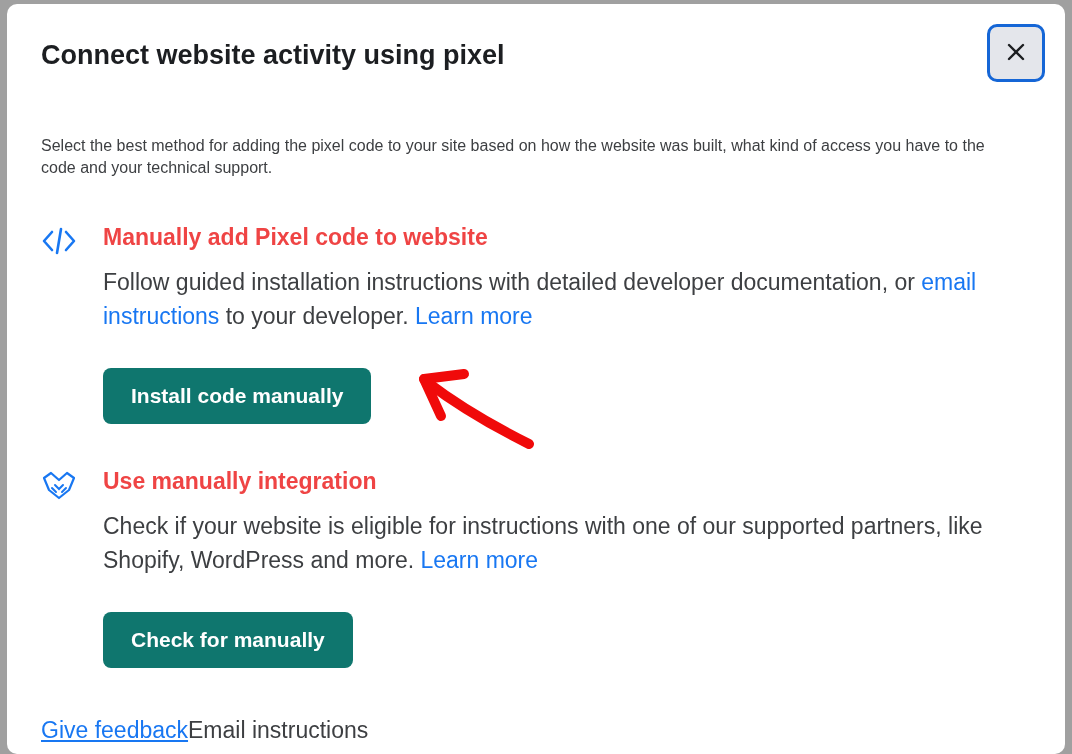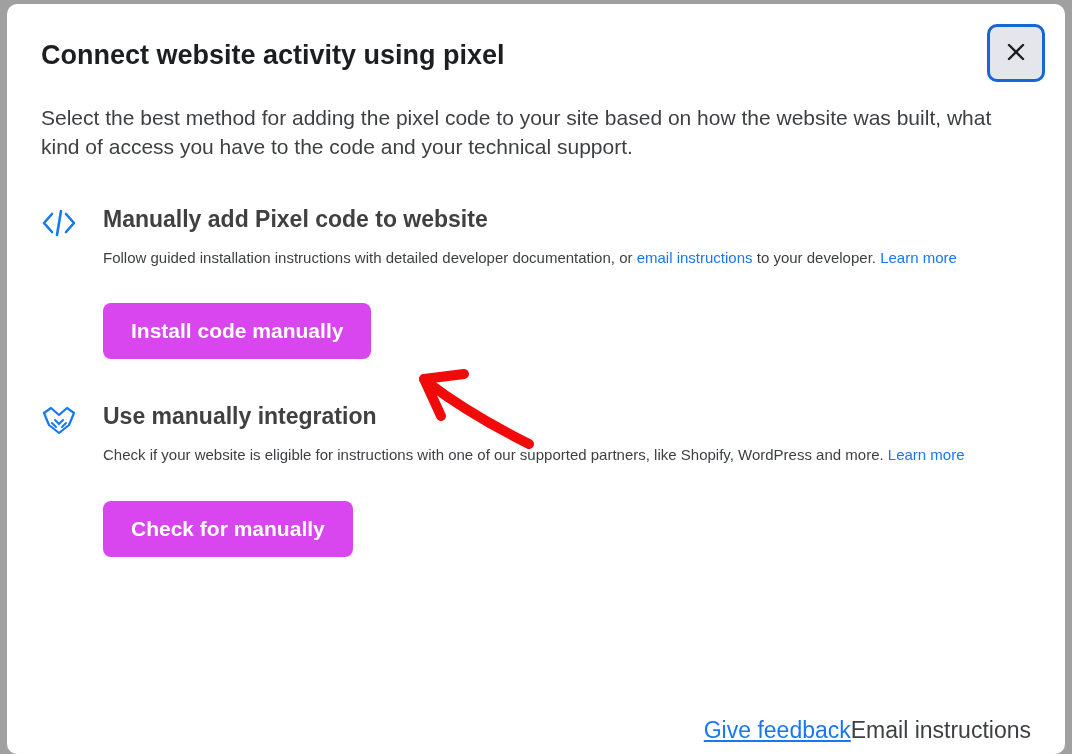--- a/index.html
+++ b/index.html
@@ -48,75 +48,75 @@
       outline: none;
       position: absolute;
       right: 20px;
       top: 20px;
     }
     .close-btn svg {
       width: 24px;
       height: 24px;
     }
     .subtitle {
-      font-size: 21px;
+      font-size: 16px;
       line-height: 1.4;
       color: #3d3f42;
-      margin-top: 32px;
+      margin-top: 64px;
       max-width: 980px;
     }
     .option-block {
       display: flex;
       margin-top: 44px;
     }
     .option-icon {
       width: 36px;
       flex-shrink: 0;
       margin-top: 2px;
       margin-right: 26px;
     }
     .option-content {
       flex: 1;
     }
     .option-title {
       font-size: 23px;
       font-weight: 700;
-      color: #404040;
+      color: #ef4444;
     }
     .option-desc {
-      font-size: 15px;
+      font-size: 23px;
       line-height: 1.5;
       color: #3d3f42;
       margin-top: 14px;
       max-width: 900px;
     }
     .link {
       color: #1877f2;
       cursor: pointer;
       text-decoration: none;
     }
     .btn {
       display: inline-block;
-      background: #d946ef;
+      background: #0f766e;
       color: #fff;
       font-size: 21px;
       font-weight: 700;
       padding: 16px 28px;
       border: none;
       border-radius: 8px;
       cursor: pointer;
       margin-top: 34px;
     }
     .footer {
       position: absolute;
       bottom: 10px;
       left: 34px;
       right: 34px;
       display: flex;
-      justify-content: flex-end;
+      justify-content: flex-start;
       font-size: 23px;
       margin-top: 34px;
     }
     .feedback-link {
       color: #1877f2;
       text-decoration: underline;
       cursor: pointer;
     }
     .email-instr {
       color: #3d3f42;

